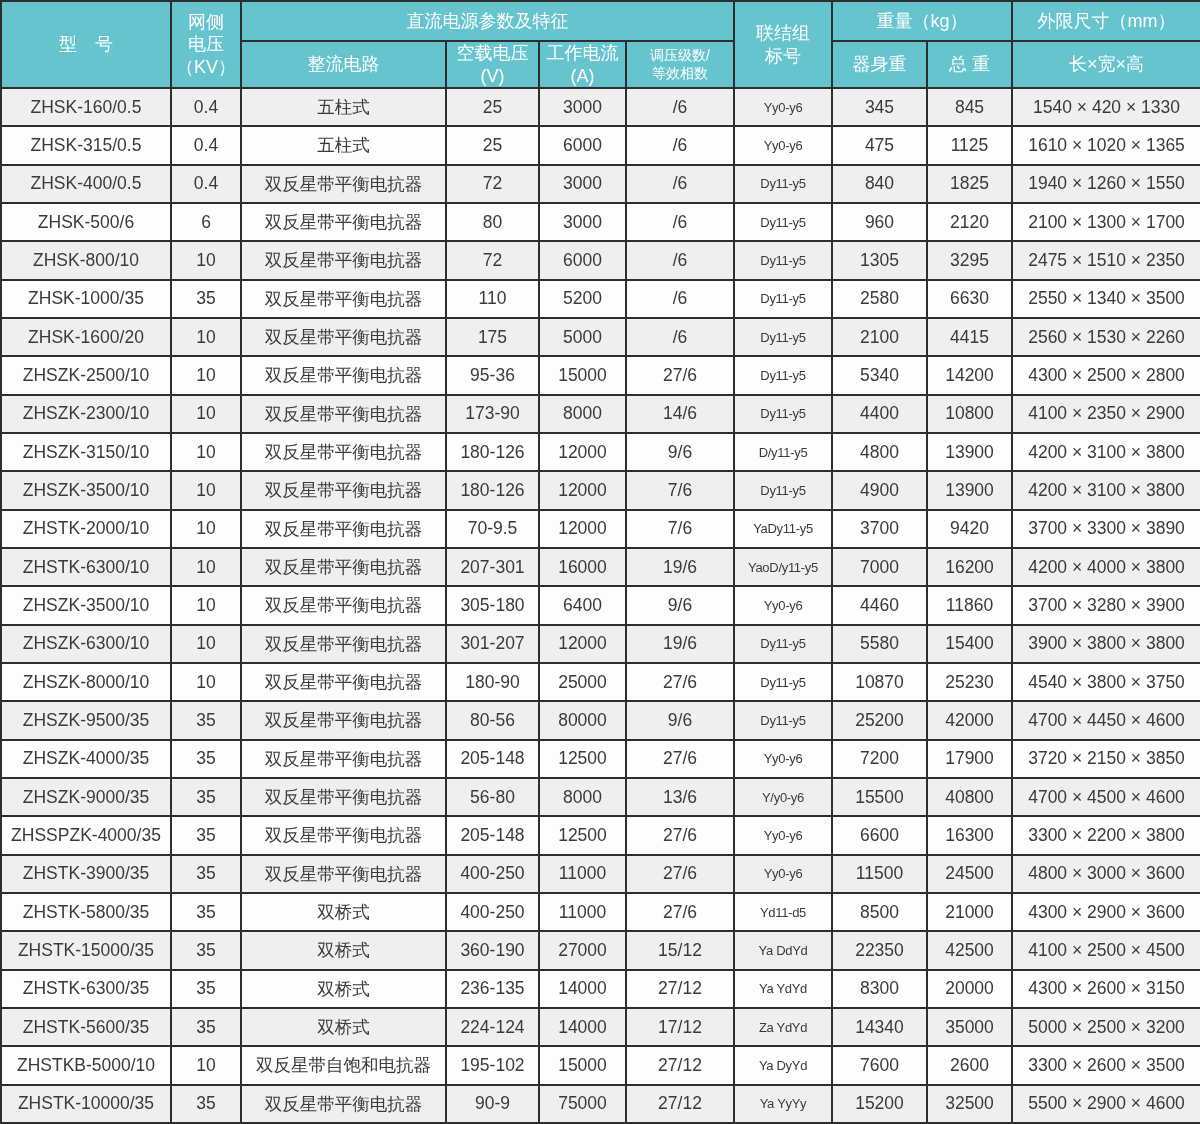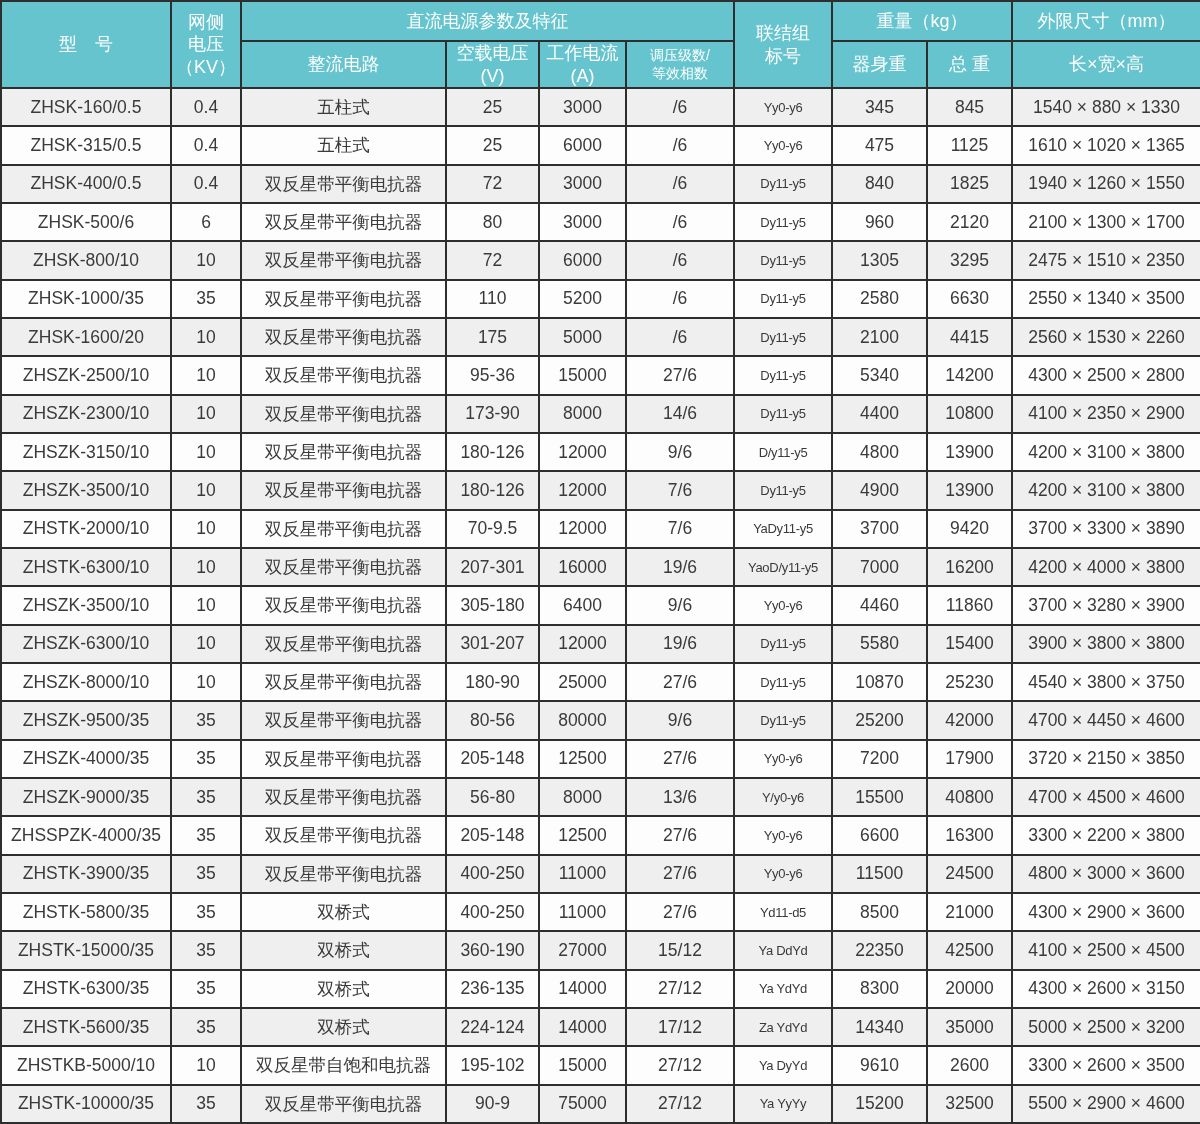--- a/index.html
+++ b/index.html
@@ -105,21 +105,21 @@
         <tr>
           <td>ZHSK-160/0.5</td>
           <td>0.4</td>
           <td>五柱式</td>
           <td>25</td>
           <td>3000</td>
           <td>/6</td>
           <td class="conn-cell">Yy0-y6</td>
           <td>345</td>
           <td>845</td>
-          <td>1540 × 880 × 1330</td>
+          <td>1540 × 420 × 1330</td>
         </tr>
         <tr>
           <td>ZHSK-315/0.5</td>
           <td>0.4</td>
           <td>五柱式</td>
           <td>25</td>
           <td>6000</td>
           <td>/6</td>
           <td class="conn-cell">Yy0-y6</td>
           <td>475</td>
@@ -403,21 +403,21 @@
           <td>5000 × 2500 × 3200</td>
         </tr>
         <tr>
           <td>ZHSTKB-5000/10</td>
           <td>10</td>
           <td>双反星带自饱和电抗器</td>
           <td>195-102</td>
           <td>15000</td>
           <td>27/12</td>
           <td class="conn-cell">Ya DyYd</td>
-          <td>9610</td>
+          <td>7600</td>
           <td>2600</td>
           <td>3300 × 2600 × 3500</td>
         </tr>
         <tr>
           <td>ZHSTK-10000/35</td>
           <td>35</td>
           <td>双反星带平衡电抗器</td>
           <td>90-9</td>
           <td>75000</td>
           <td>27/12</td>

